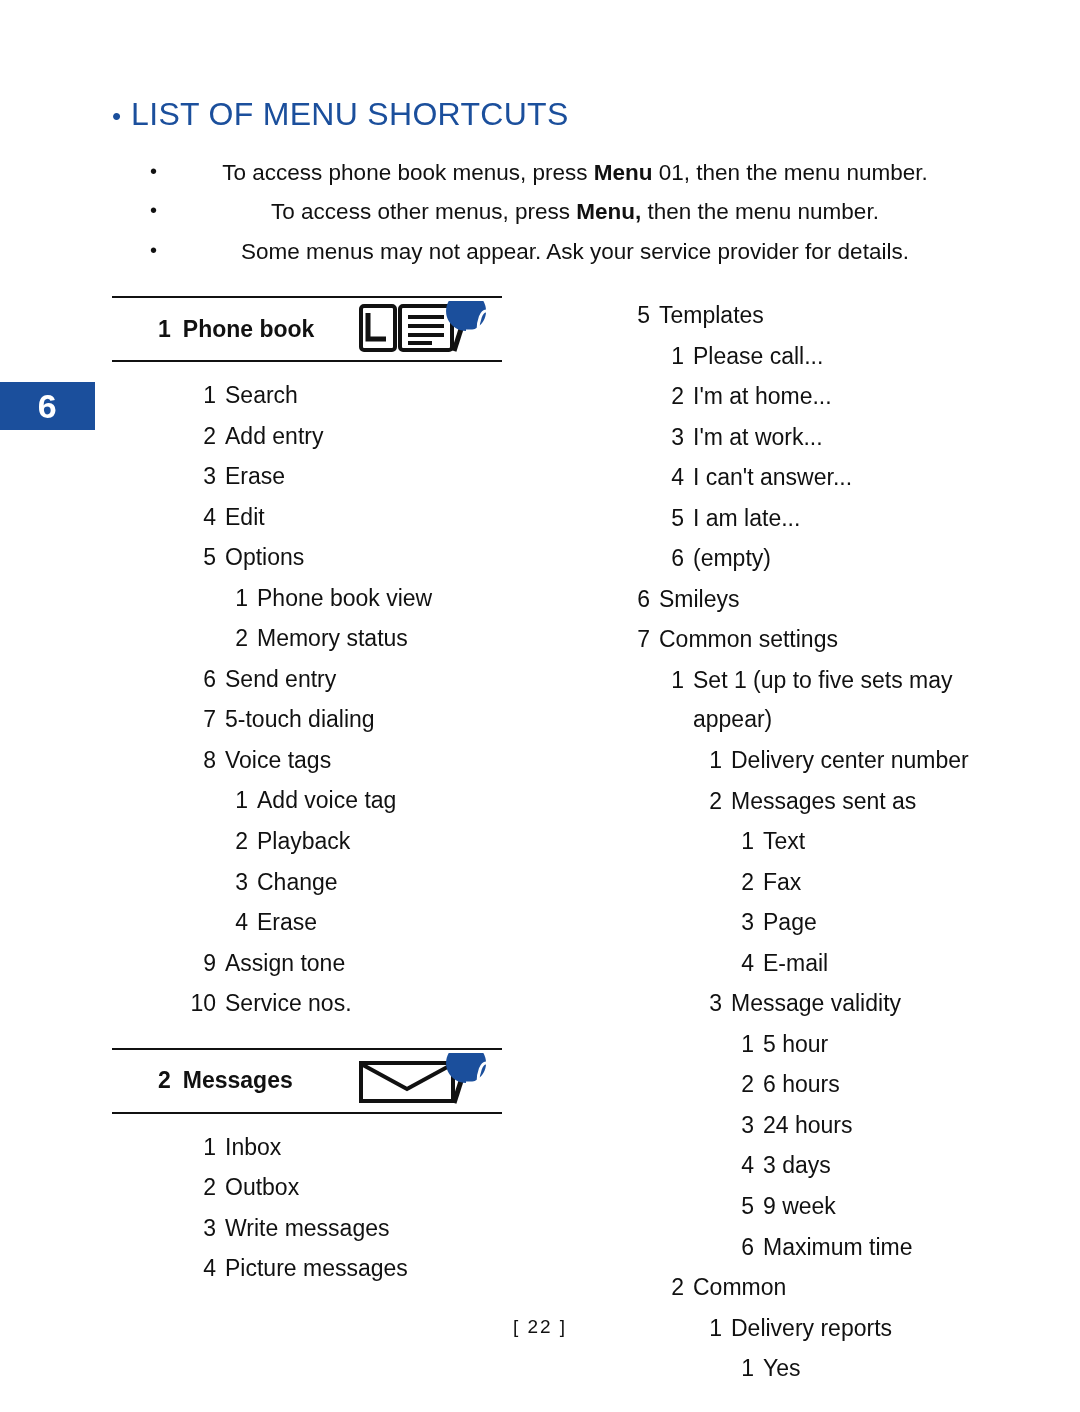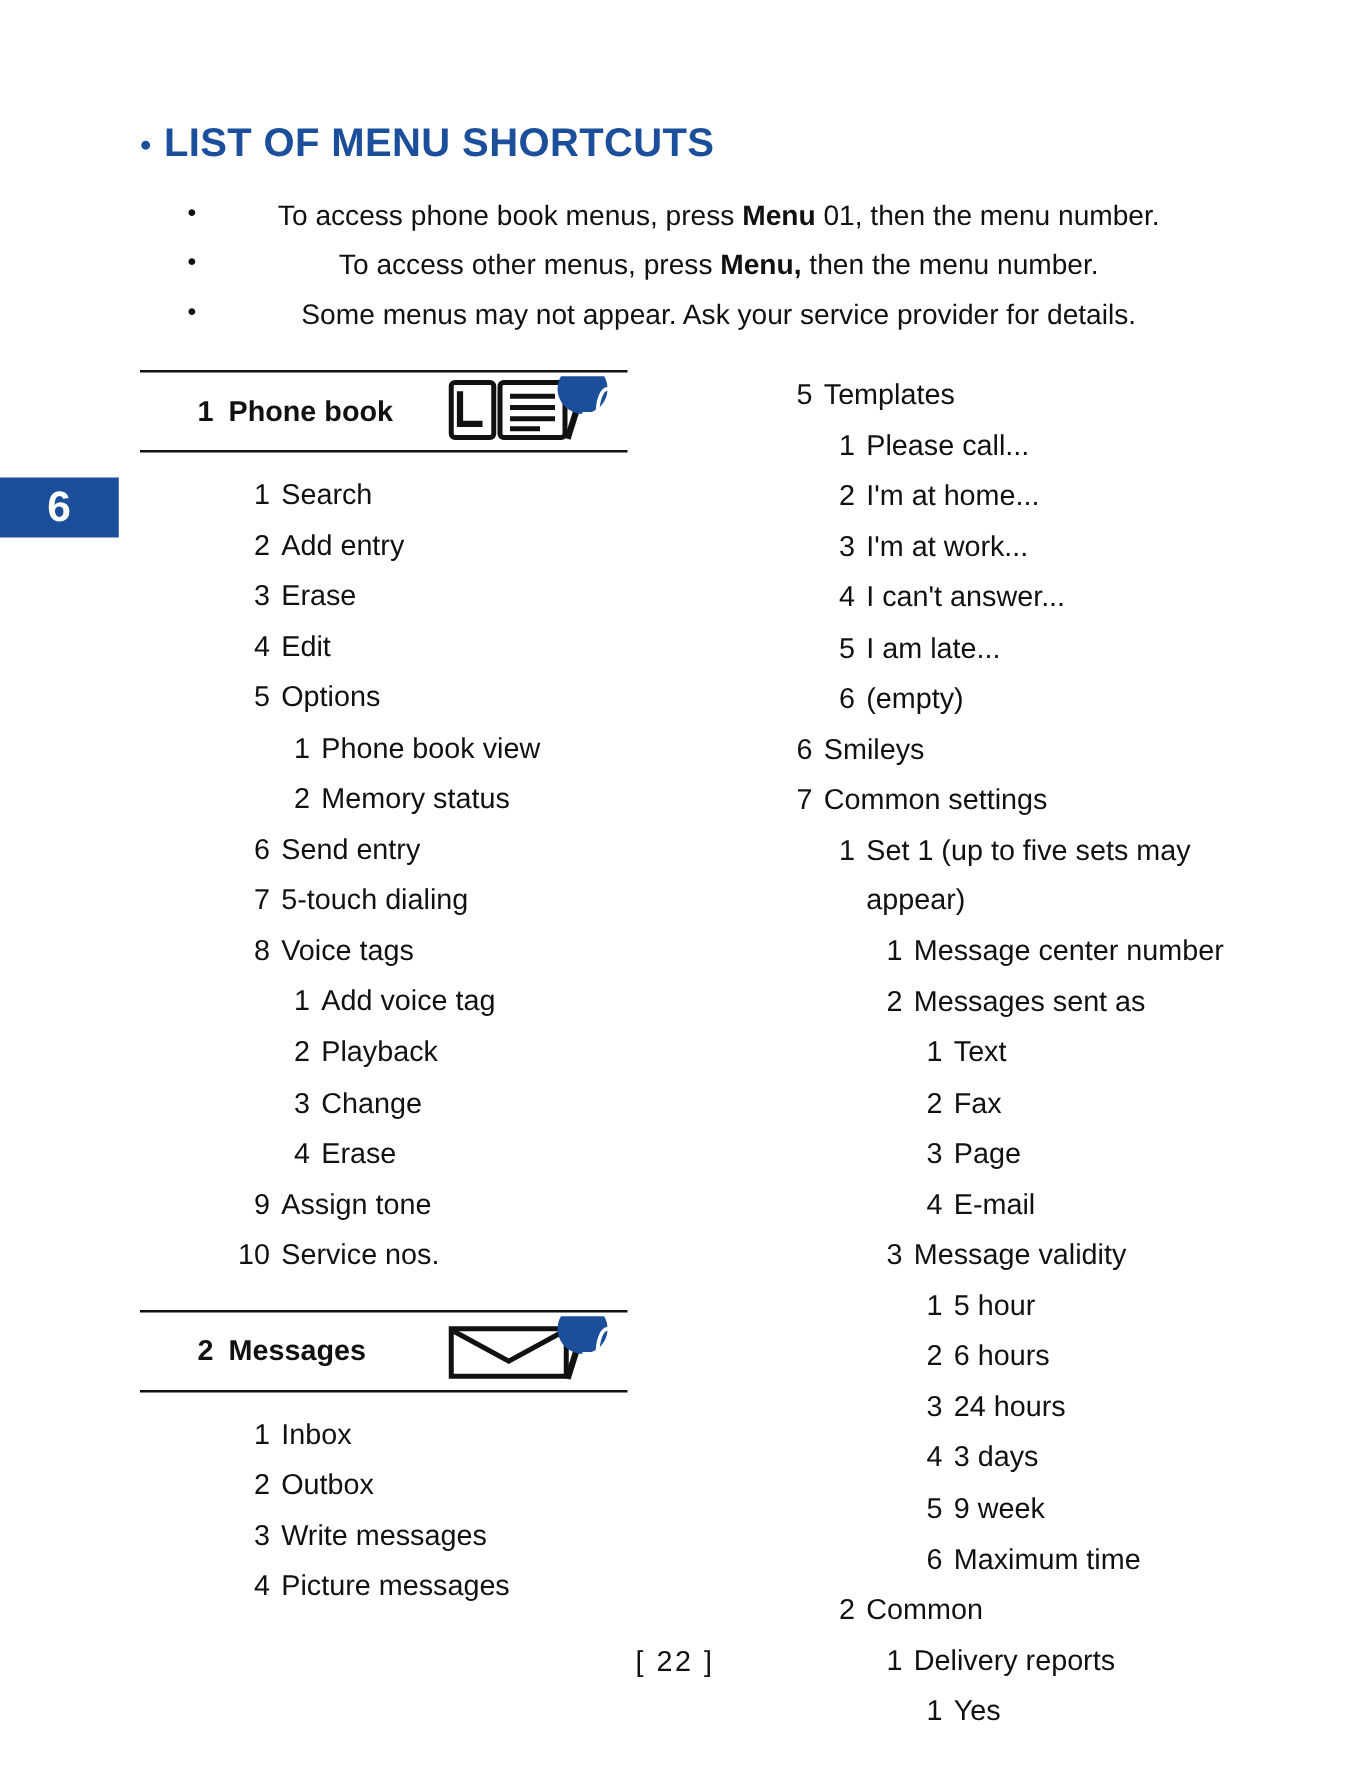--- a/index.html
+++ b/index.html
@@ -47,21 +47,21 @@
   .title-bullet {
     color: #1b4f9c;
     font-size: 26px;
     line-height: 1;
     margin-right: 10px;
     margin-top: 3px;
   }
   .title-text {
     color: #1b4f9c;
     font-size: 32px;
-    font-weight: bold;
+    font-weight: normal;
     letter-spacing: 0.3px;
     text-transform: uppercase;
     text-align: center;
   }
 
   
   .intro {
     position: absolute;
     left: 150px;
     top: 158px;
@@ -155,21 +155,21 @@
   .r-lvl4 { padding-left: 118px; line-height: 1.72; }
   .r-lvl4 > .n { width: 24px; }
 
   
   .footer {
     position: absolute;
     left: 0;
     right: 0;
     top: 1316px;
     text-align: center;
-    font-size: 23px;
+    font-size: 19px;
     letter-spacing: 2px;
   }
 
   
   svg { display: block; }
 </style>
 </head>
 <body>
 
 <div class="page-tab">
@@ -366,21 +366,21 @@
     <div class="entry r-lvl1">
       <span class="n">7</span>
       <span class="t">Common settings</span>
     </div>
     <div class="entry r-lvl2">
       <span class="n">1</span>
       <span class="t">Set 1 (up to five sets may appear)</span>
     </div>
     <div class="entry r-lvl3">
       <span class="n">1</span>
-      <span class="t">Message center number</span>
+      <span class="t">Delivery center number</span>
     </div>
     <div class="entry r-lvl3">
       <span class="n">2</span>
       <span class="t">Messages sent as</span>
     </div>
     <div class="entry r-lvl4">
       <span class="n">1</span>
       <span class="t">Text</span>
     </div>
     <div class="entry r-lvl4">

